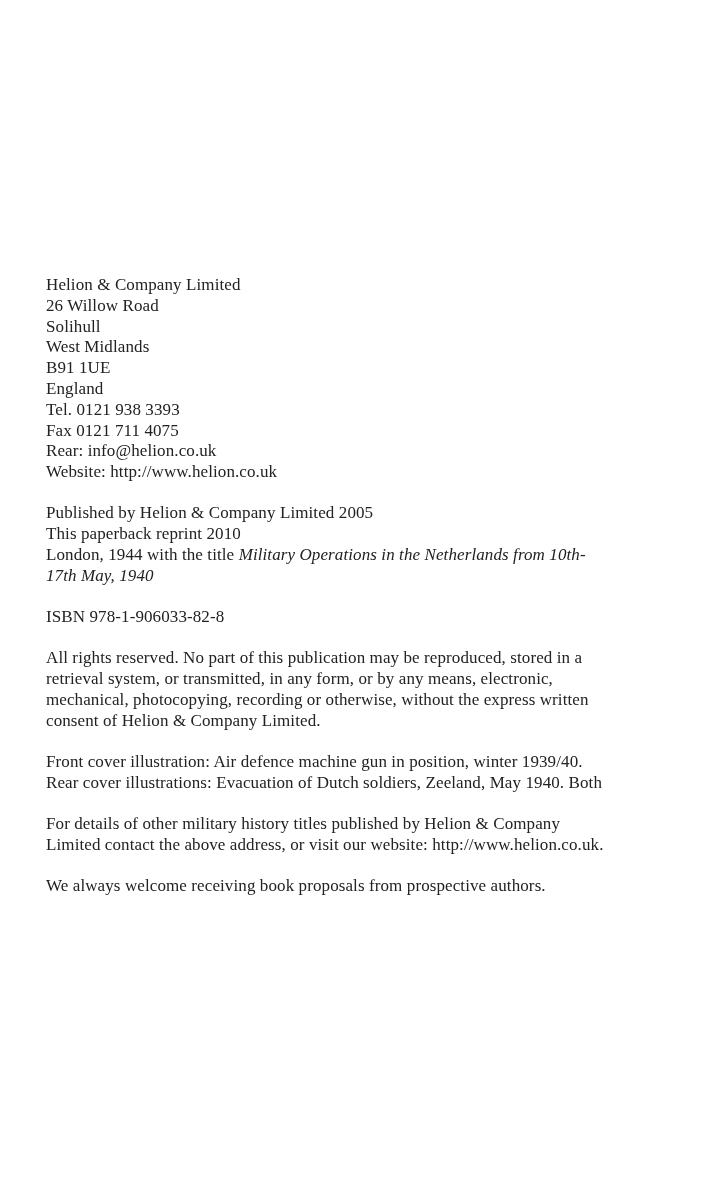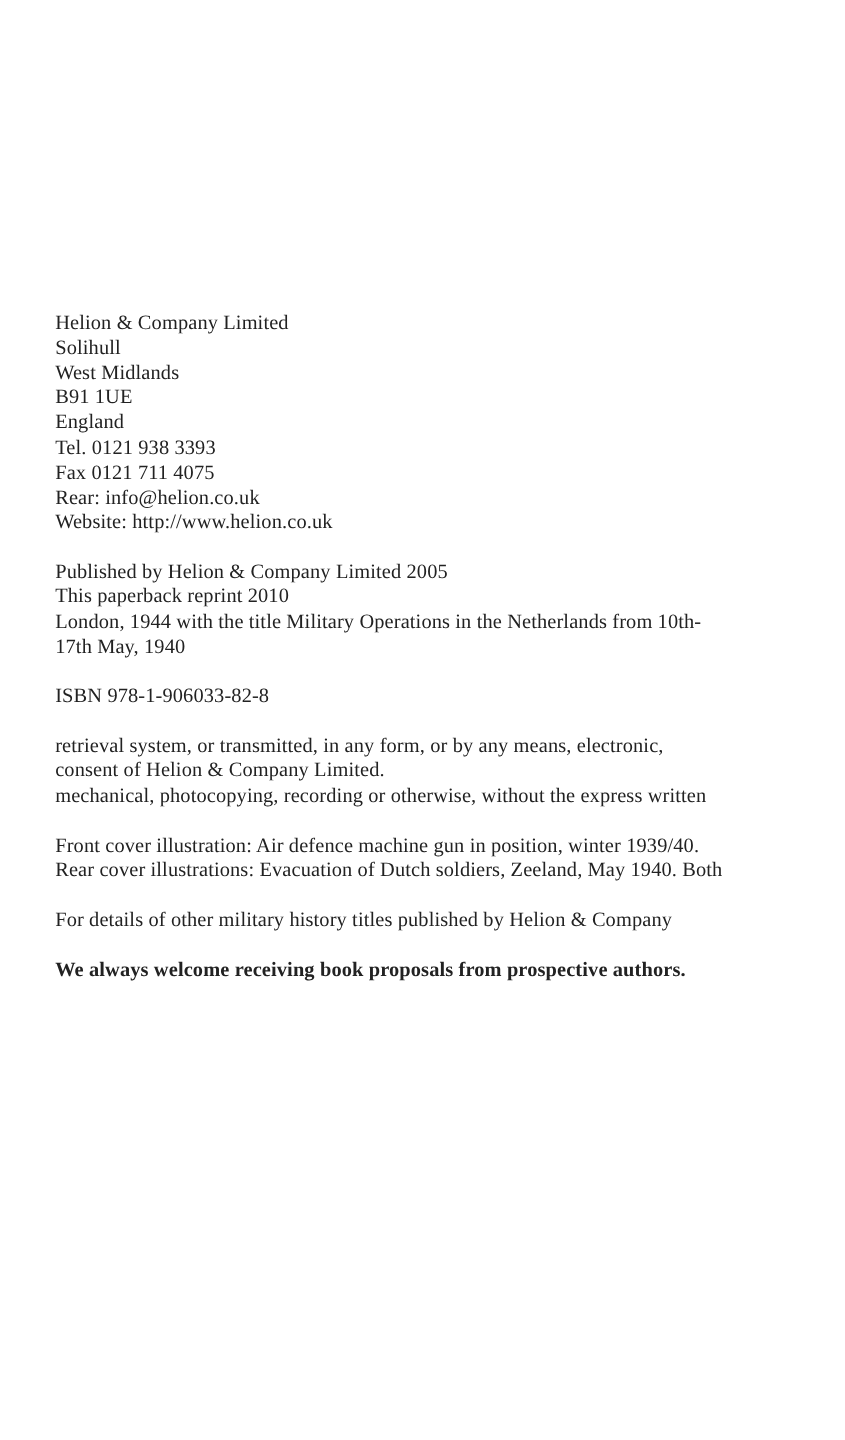--- a/index.html
+++ b/index.html
@@ -11,46 +11,47 @@
     width: 704px;
     height: 1200px;
     position: relative;
     overflow: hidden;
     font-family: "Liberation Serif", "DejaVu Serif", serif;
     color: #222222;
   }
   .page-content {
     position: absolute;
     left: 46px;
-    top: 259px;
+    top: 275px;
     width: 614px;
     font-size: 17px;
     line-height: 20.8px;
     letter-spacing: 0.1px;
   }
   .block {
     margin: 0 0 20.5px 0;
   }
   .block:last-child {
     margin-bottom: 0;
-    font-weight: bold;
   }
   .line {
     white-space: nowrap;
   }
   .italic {
+    font-style: italic;
   }
 </style>
 </head>
 <body>
 
 <div class="page-content">
 
   <div class="block">
     <div class="line">Helion &amp; Company Limited</div>
+    <div class="line">26 Willow Road</div>
     <div class="line">Solihull</div>
     <div class="line">West Midlands</div>
     <div class="line">B91 1UE</div>
     <div class="line">England</div>
     <div class="line">Tel. 0121 938 3393</div>
     <div class="line">Fax 0121 711 4075</div>
     <div class="line">Rear: info@helion.co.uk</div>
     <div class="line">Website: http://www.helion.co.uk</div>
   </div>
 
@@ -62,31 +63,33 @@
   </div>
 
 
 
   <div class="block">
     <div class="line">ISBN 978-1-906033-82-8</div>
   </div>
 
 
   <div class="block">
+    <div class="line">All rights reserved. No part of this publication may be reproduced, stored in a</div>
     <div class="line">retrieval system, or transmitted, in any form, or by any means, electronic,</div>
+    <div class="line">mechanical, photocopying, recording or otherwise, without the express written</div>
     <div class="line">consent of Helion &amp; Company Limited.</div>
-    <div class="line">mechanical, photocopying, recording or otherwise, without the express written</div>
   </div>
 
   <div class="block">
     <div class="line">Front cover illustration: Air defence machine gun in position, winter 1939/40.</div>
     <div class="line">Rear cover illustrations: Evacuation of Dutch soldiers, Zeeland, May 1940. Both</div>
   </div>
 
   <div class="block">
     <div class="line">For details of other military history titles published by Helion &amp; Company</div>
+    <div class="line">Limited contact the above address, or visit our website: http://www.helion.co.uk.</div>
   </div>
 
   <div class="block">
     <div class="line">We always welcome receiving book proposals from prospective authors.</div>
   </div>
 
 </div>
 
 </body></html>

